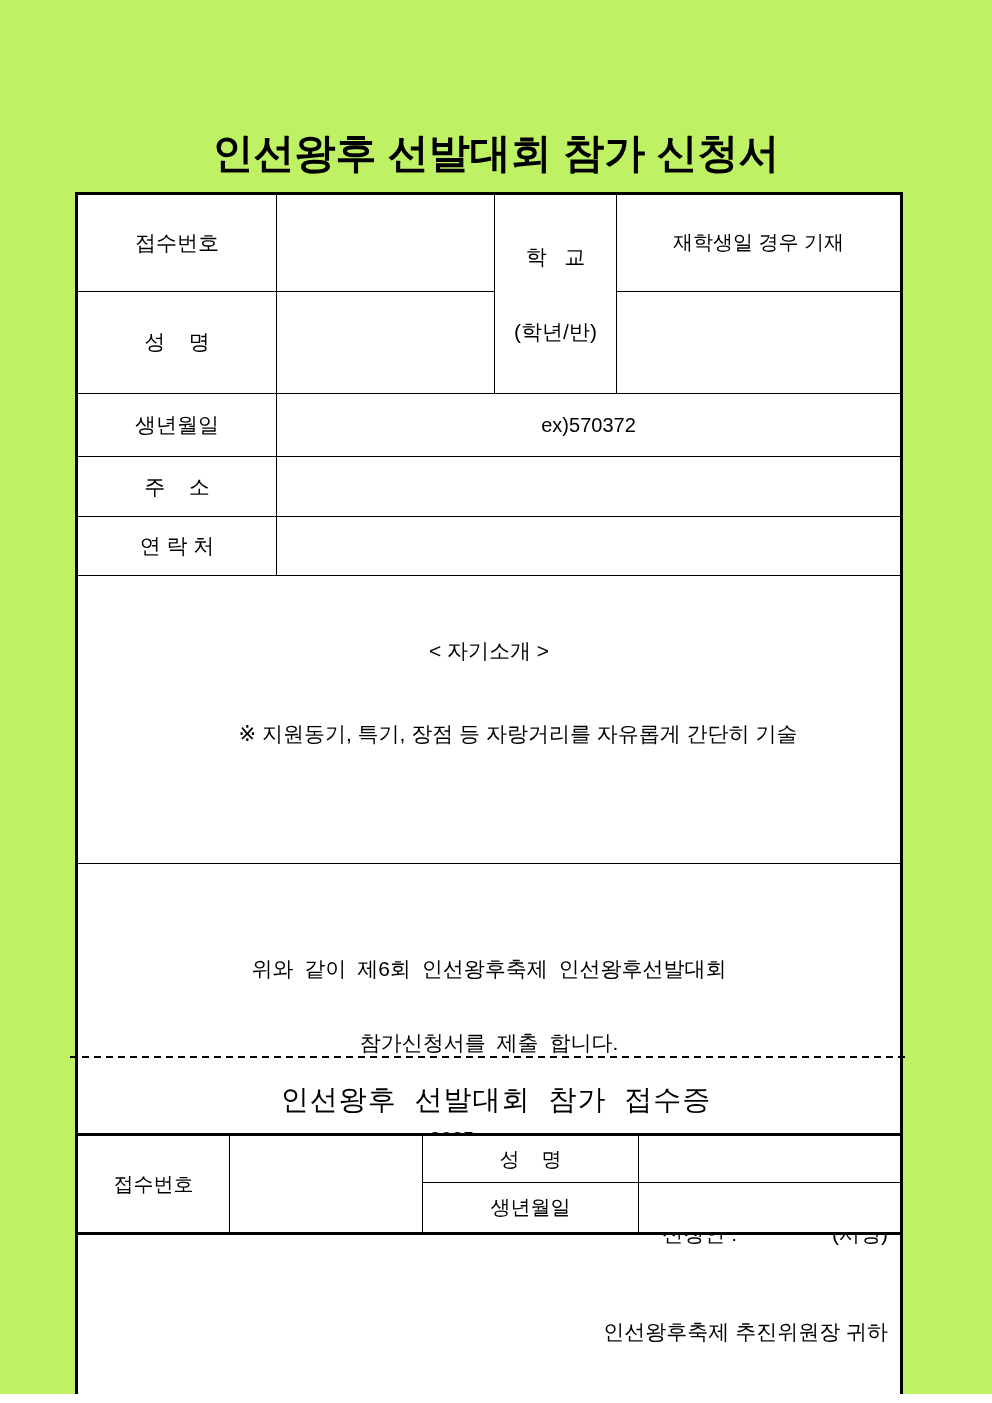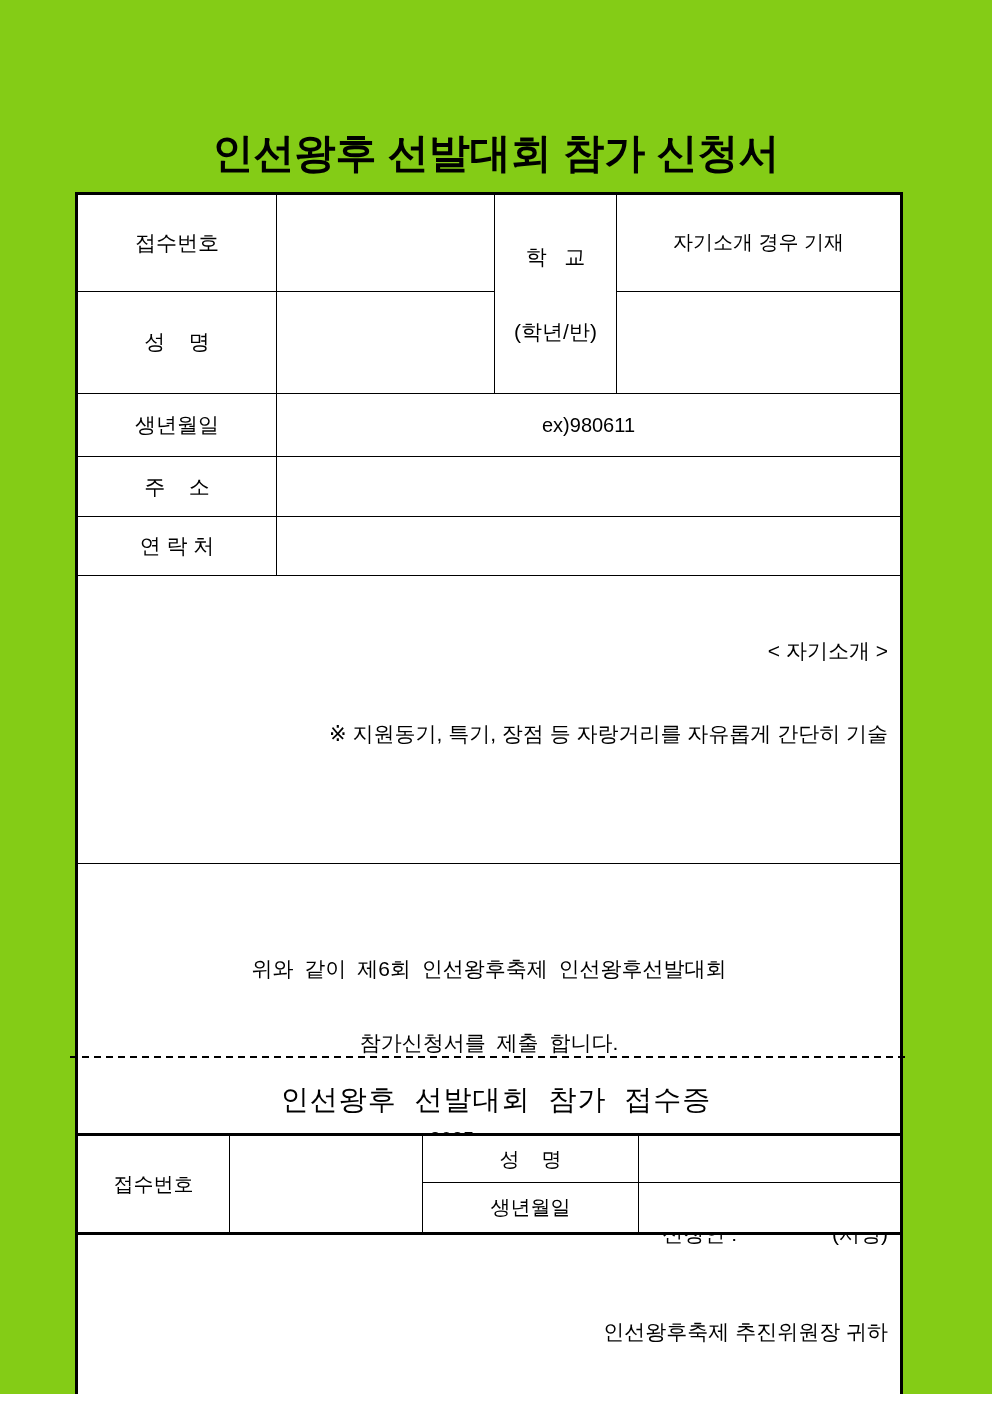--- a/index.html
+++ b/index.html
@@ -5,21 +5,21 @@
   * { margin: 0; padding: 0; box-sizing: border-box; }
   html, body { background: #ffffff; }
   body {
     font-family: "Liberation Sans", "DejaVu Sans", sans-serif;
     color: #000;
   }
   .page {
     position: relative;
     width: 992px;
     height: 1394px;
-    background: #84cc16;
+    background: #bef264;
     overflow: hidden;
   }
   .main-title {
     position: absolute;
     top: 126px;
     left: 0;
     width: 100%;
     text-align: center;
     font-size: 41px;
     font-weight: 900;
@@ -42,21 +42,21 @@
     vertical-align: middle;
     white-space: pre;
     overflow: hidden;
   }
   .tbl td.label { font-size: 21px; }
   .tbl td.label-sm { font-size: 20px; }
   .tbl td.note { font-size: 20px; }
   .tbl td.value { font-size: 20px; }
   .school-cell div { line-height: 27px; font-size: 21px; text-align: center; }
   td.intro-cell {
-    text-align: right;
+    text-align: center;
     vertical-align: top;
     padding: 14px 12px 0 12px;
     white-space: pre;
   }
   .intro-heading { font-size: 21px; line-height: 26px; }
   .intro-note { font-size: 21px; line-height: 26px; margin: 9px 0 15px 58px; }
   td.submit-cell {
     text-align: center;
     vertical-align: top;
     padding: 44px 12px 10px 12px;
@@ -110,30 +110,30 @@
         <col style="width:285px">
     </colgroup>
     <tbody>
       <tr style="height:46px">
         <td class="label">접수번호</td>
         <td class="value"></td>
         <td class="label school-cell" rowspan="2">
           <div>학   교</div>
           <div>(학년/반)</div>
         </td>
-        <td class="note">자기소개 경우 기재</td>
+        <td class="note">재학생일 경우 기재</td>
       </tr>
       <tr style="height:48px">
         <td class="label">성    명</td>
         <td class="value"></td>
         <td class="value"></td>
       </tr>
       <tr style="height:63px">
         <td class="label">생년월일</td>
-        <td class="value" colspan="3">ex)980611</td>
+        <td class="value" colspan="3">ex)570372</td>
       </tr>
       <tr style="height:60px">
         <td class="label">주    소</td>
         <td class="value" colspan="3"></td>
       </tr>
       <tr style="height:59px">
         <td class="label">연 락 처</td>
         <td class="value" colspan="3"></td>
       </tr>
       <tr style="height:288px">

